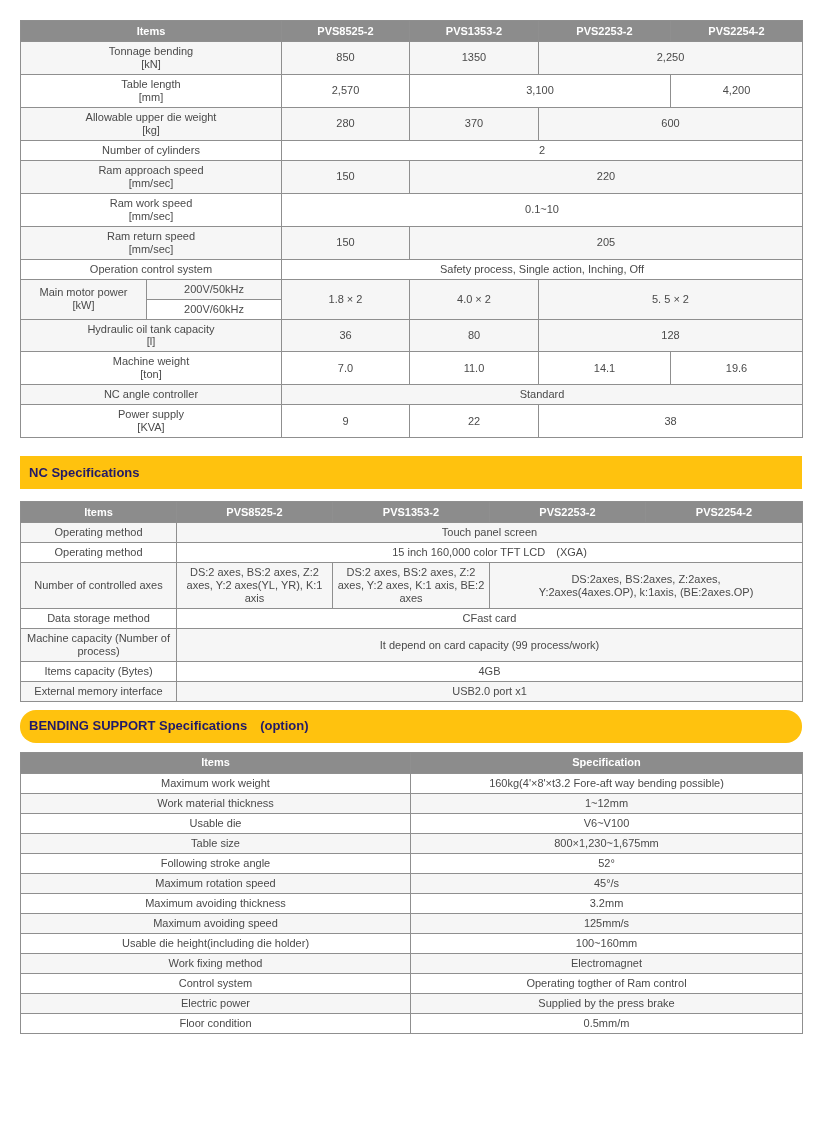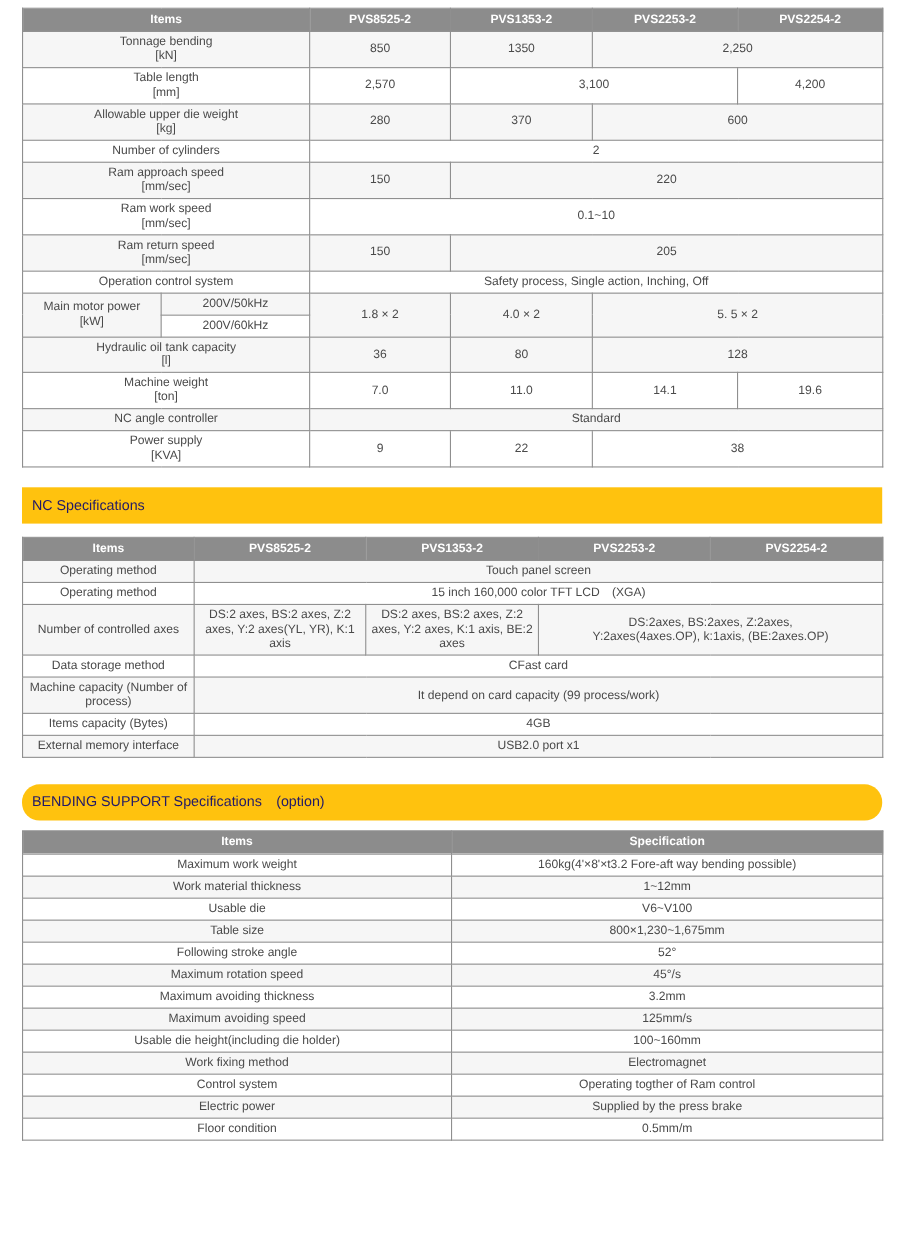--- a/index.html
+++ b/index.html
@@ -12,21 +12,21 @@
     --body-text: #4a4a4a;
     --page-bg: #ffffff;
   }
   * { box-sizing: border-box; }
   html, body {
     margin: 0; padding: 0;
     background: var(--page-bg);
     font-family: "Liberation Sans", sans-serif;
   }
   body { width: 824px; height: 1136px; overflow: hidden; }
-  .page { padding: 7px 22px 14px 20px; }
+  .page { padding: 20px 22px 14px 20px; }
   .tbl-wrap table {
     border-collapse: collapse;
     table-layout: fixed;
     width: 782px;
     border: 1px solid var(--border);
   }
   .tbl-wrap th, .tbl-wrap td {
     border: 1px solid var(--border);
     text-align: center;
     vertical-align: middle;
@@ -46,28 +46,28 @@
     height: 21px;
   }
   .stripe-odd tbody tr:nth-child(odd) > td { background: var(--stripe-bg); }
   .stripe-even tbody tr:nth-child(even) > td { background: var(--stripe-bg); }
   .banner {
     width: 782px;
     height: 33px;
     background: var(--banner-bg);
     color: var(--banner-text);
     font-size: 13px;
-    font-weight: normal;
+    font-weight: bold;
     display: flex;
     align-items: center;
     padding-left: 9px;
   }
   .banner-nc { margin-top: 18px; }
   .tbl-nc { margin-top: 12px; }
-  .banner-bending { margin-top: 24px; border-radius: 16px; }
+  .banner-bending { margin-top: 8px; border-radius: 16px; }
   .tbl-bending { margin-top: 9px; }
 </style>
 </head>
 <body>
 
 <div class="page">
 
   <div class="tbl-wrap stripe-odd tbl-main">
       <table>
         <colgroup>

